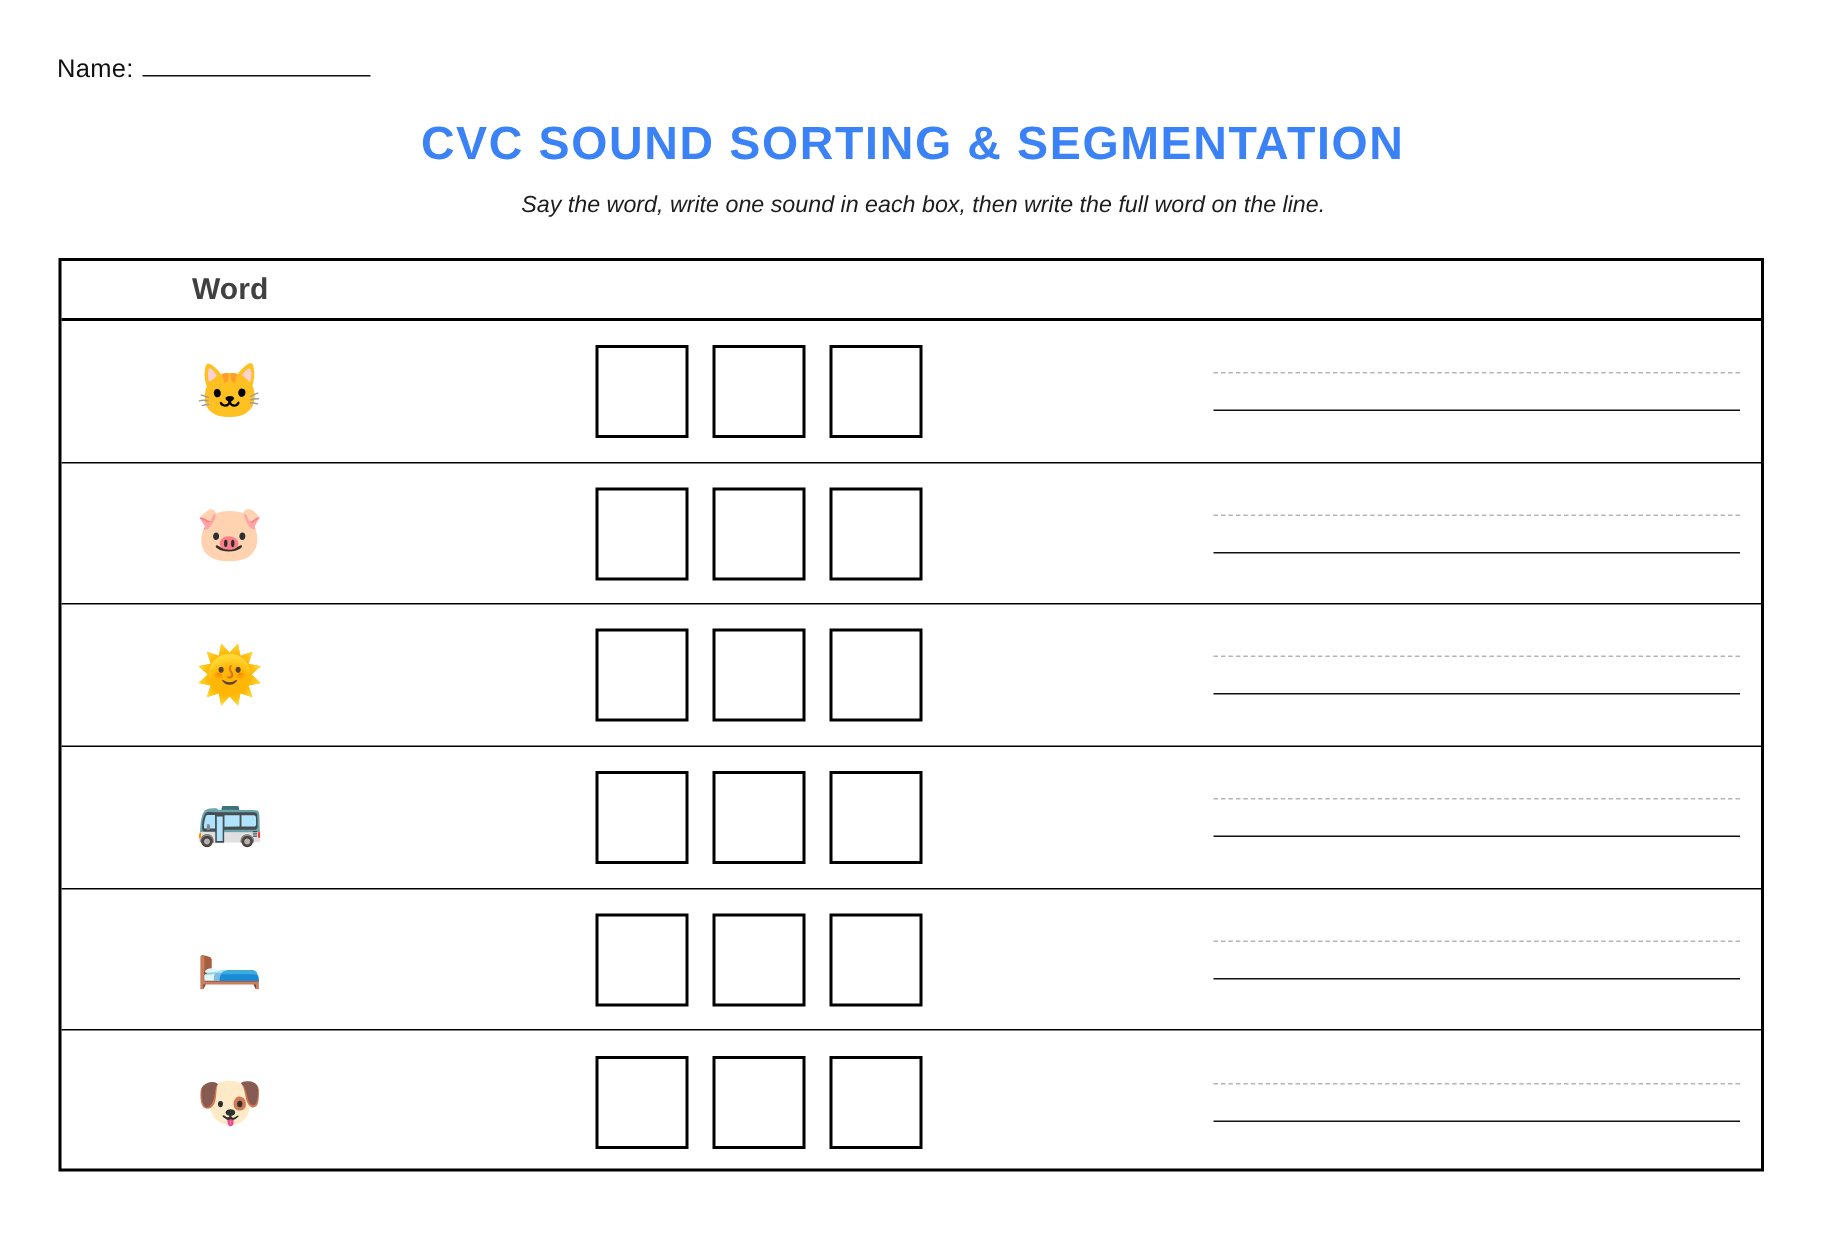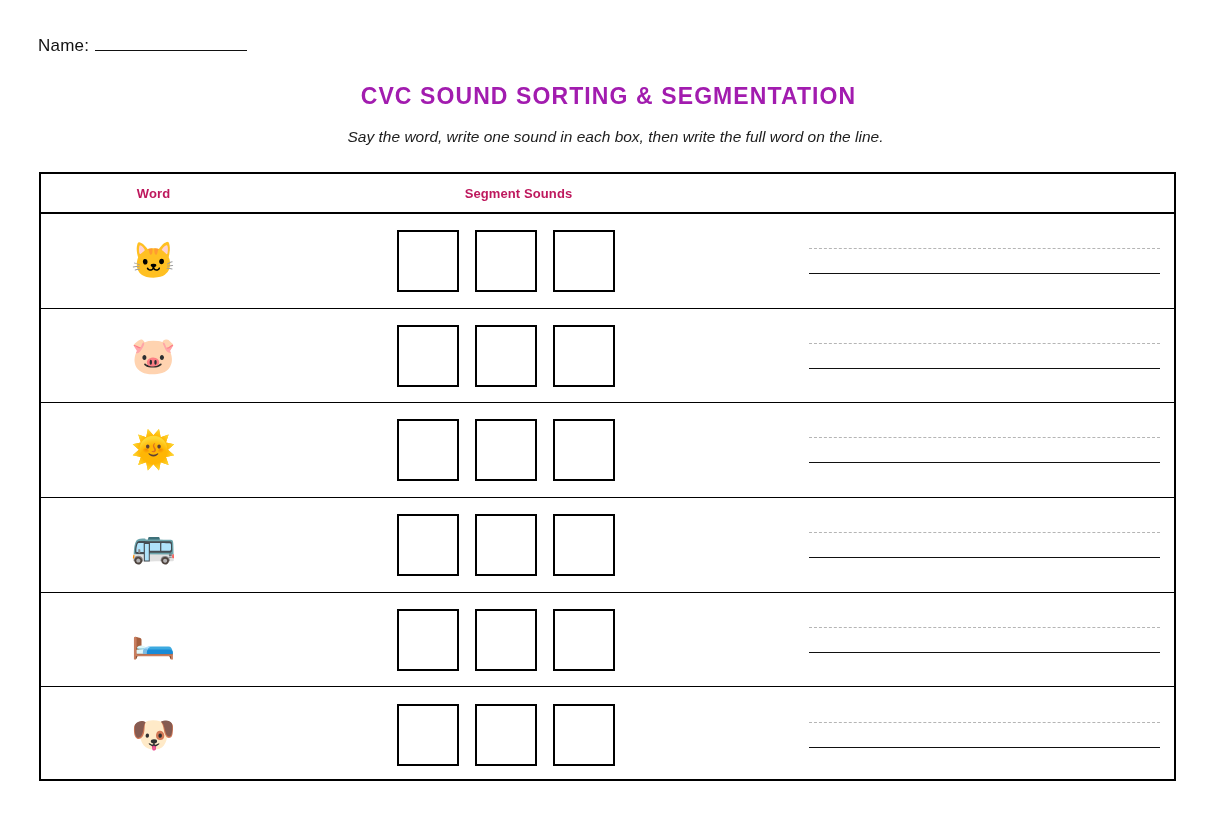--- a/index.html
+++ b/index.html
@@ -49,24 +49,24 @@
 
   
   .title-block {
     position: absolute;
     top: 80px;
     left: 0;
     width: 1217px;
     text-align: center;
   }
   .worksheet-title {
-    font-size: 23px;
+    font-size: 31px;
     font-weight: bold;
     letter-spacing: 1.1px;
-    color: #a21caf;
+    color: #3b82f6;
     margin: 0;
     line-height: 32px;
   }
   .worksheet-subtitle {
     font-size: 15.5px;
     font-style: italic;
     color: #1d1d1d;
     margin: 0;
     line-height: 26px;
     padding-top: 12px;
@@ -89,23 +89,23 @@
     border-bottom: 2px solid #000000;
     display: flex;
     align-items: center;
     box-sizing: border-box;
   }
   .col-word   { width: 225px; flex: 0 0 225px; text-align: center; }
   .col-seg    { width: 505px; flex: 0 0 505px; text-align: center; }
   .col-write  { flex: 1 1 auto; text-align: left; padding-left: 15px; }
 
   .head-cell {
-    font-size: 13px;
+    font-size: 20px;
     font-weight: bold;
-    color: #be185d;
+    color: #404040;
     letter-spacing: 0.1px;
     text-align: right;
   }
 
   .table-row {
     height: 94.7px;
     display: flex;
     align-items: center;
     border-bottom: 1.3px solid #000000;
     box-sizing: border-box;
@@ -186,117 +186,114 @@
   <h1 class="worksheet-title">CVC SOUND SORTING &amp; SEGMENTATION</h1>
   <p class="worksheet-subtitle">Say the word, write one sound in each box, then write the full word on the line.</p>
 </div>
 
 <div class="sheet-table">
 
   <div class="table-head">
     <div class="col-word">
       <span class="head-cell">Word</span>
     </div>
-    <div class="col-seg">
-      <span class="head-cell">Segment Sounds</span>
+  </div>
+
+  <div id="rows-container">
+      <div class="table-row">
+        <div class="pic-cell">
+          <span class="word-emoji">🐱</span>
+        </div>
+        <div class="seg-cell">
+          <div class="sound-box"></div>
+          <div class="sound-box"></div>
+          <div class="sound-box"></div>
+        </div>
+        <div class="write-cell">
+          <div class="write-lines">
+            <div class="line-dashed"></div>
+            <div class="line-solid"></div>
+          </div>
+        </div>
+      </div>
+      <div class="table-row">
+        <div class="pic-cell">
+          <span class="word-emoji">🐷</span>
+        </div>
+        <div class="seg-cell">
+          <div class="sound-box"></div>
+          <div class="sound-box"></div>
+          <div class="sound-box"></div>
+        </div>
+        <div class="write-cell">
+          <div class="write-lines">
+            <div class="line-dashed"></div>
+            <div class="line-solid"></div>
+          </div>
+        </div>
+      </div>
+      <div class="table-row">
+        <div class="pic-cell">
+          <span class="word-emoji">🌞</span>
+        </div>
+        <div class="seg-cell">
+          <div class="sound-box"></div>
+          <div class="sound-box"></div>
+          <div class="sound-box"></div>
+        </div>
+        <div class="write-cell">
+          <div class="write-lines">
+            <div class="line-dashed"></div>
+            <div class="line-solid"></div>
+          </div>
+        </div>
+      </div>
+      <div class="table-row">
+        <div class="pic-cell">
+          <span class="word-emoji">🚌</span>
+        </div>
+        <div class="seg-cell">
+          <div class="sound-box"></div>
+          <div class="sound-box"></div>
+          <div class="sound-box"></div>
+        </div>
+        <div class="write-cell">
+          <div class="write-lines">
+            <div class="line-dashed"></div>
+            <div class="line-solid"></div>
+          </div>
+        </div>
+      </div>
+      <div class="table-row">
+        <div class="pic-cell">
+          <span class="word-emoji">🛏️</span>
+        </div>
+        <div class="seg-cell">
+          <div class="sound-box"></div>
+          <div class="sound-box"></div>
+          <div class="sound-box"></div>
+        </div>
+        <div class="write-cell">
+          <div class="write-lines">
+            <div class="line-dashed"></div>
+            <div class="line-solid"></div>
+          </div>
+        </div>
+      </div>
+      <div class="table-row last-row">
+        <div class="pic-cell">
+          <span class="word-emoji">🐶</span>
+        </div>
+        <div class="seg-cell">
+          <div class="sound-box"></div>
+          <div class="sound-box"></div>
+          <div class="sound-box"></div>
+        </div>
+        <div class="write-cell">
+          <div class="write-lines">
+            <div class="line-dashed"></div>
+            <div class="line-solid"></div>
+          </div>
+        </div>
+      </div>
     </div>
-  </div>
-
-  <div id="rows-container">
-      <div class="table-row">
-        <div class="pic-cell">
-          <span class="word-emoji">🐱</span>
-        </div>
-        <div class="seg-cell">
-          <div class="sound-box"></div>
-          <div class="sound-box"></div>
-          <div class="sound-box"></div>
-        </div>
-        <div class="write-cell">
-          <div class="write-lines">
-            <div class="line-dashed"></div>
-            <div class="line-solid"></div>
-          </div>
-        </div>
-      </div>
-      <div class="table-row">
-        <div class="pic-cell">
-          <span class="word-emoji">🐷</span>
-        </div>
-        <div class="seg-cell">
-          <div class="sound-box"></div>
-          <div class="sound-box"></div>
-          <div class="sound-box"></div>
-        </div>
-        <div class="write-cell">
-          <div class="write-lines">
-            <div class="line-dashed"></div>
-            <div class="line-solid"></div>
-          </div>
-        </div>
-      </div>
-      <div class="table-row">
-        <div class="pic-cell">
-          <span class="word-emoji">🌞</span>
-        </div>
-        <div class="seg-cell">
-          <div class="sound-box"></div>
-          <div class="sound-box"></div>
-          <div class="sound-box"></div>
-        </div>
-        <div class="write-cell">
-          <div class="write-lines">
-            <div class="line-dashed"></div>
-            <div class="line-solid"></div>
-          </div>
-        </div>
-      </div>
-      <div class="table-row">
-        <div class="pic-cell">
-          <span class="word-emoji">🚌</span>
-        </div>
-        <div class="seg-cell">
-          <div class="sound-box"></div>
-          <div class="sound-box"></div>
-          <div class="sound-box"></div>
-        </div>
-        <div class="write-cell">
-          <div class="write-lines">
-            <div class="line-dashed"></div>
-            <div class="line-solid"></div>
-          </div>
-        </div>
-      </div>
-      <div class="table-row">
-        <div class="pic-cell">
-          <span class="word-emoji">🛏️</span>
-        </div>
-        <div class="seg-cell">
-          <div class="sound-box"></div>
-          <div class="sound-box"></div>
-          <div class="sound-box"></div>
-        </div>
-        <div class="write-cell">
-          <div class="write-lines">
-            <div class="line-dashed"></div>
-            <div class="line-solid"></div>
-          </div>
-        </div>
-      </div>
-      <div class="table-row last-row">
-        <div class="pic-cell">
-          <span class="word-emoji">🐶</span>
-        </div>
-        <div class="seg-cell">
-          <div class="sound-box"></div>
-          <div class="sound-box"></div>
-          <div class="sound-box"></div>
-        </div>
-        <div class="write-cell">
-          <div class="write-lines">
-            <div class="line-dashed"></div>
-            <div class="line-solid"></div>
-          </div>
-        </div>
-      </div>
-    </div>
 
 </div>
 
 </body></html>

